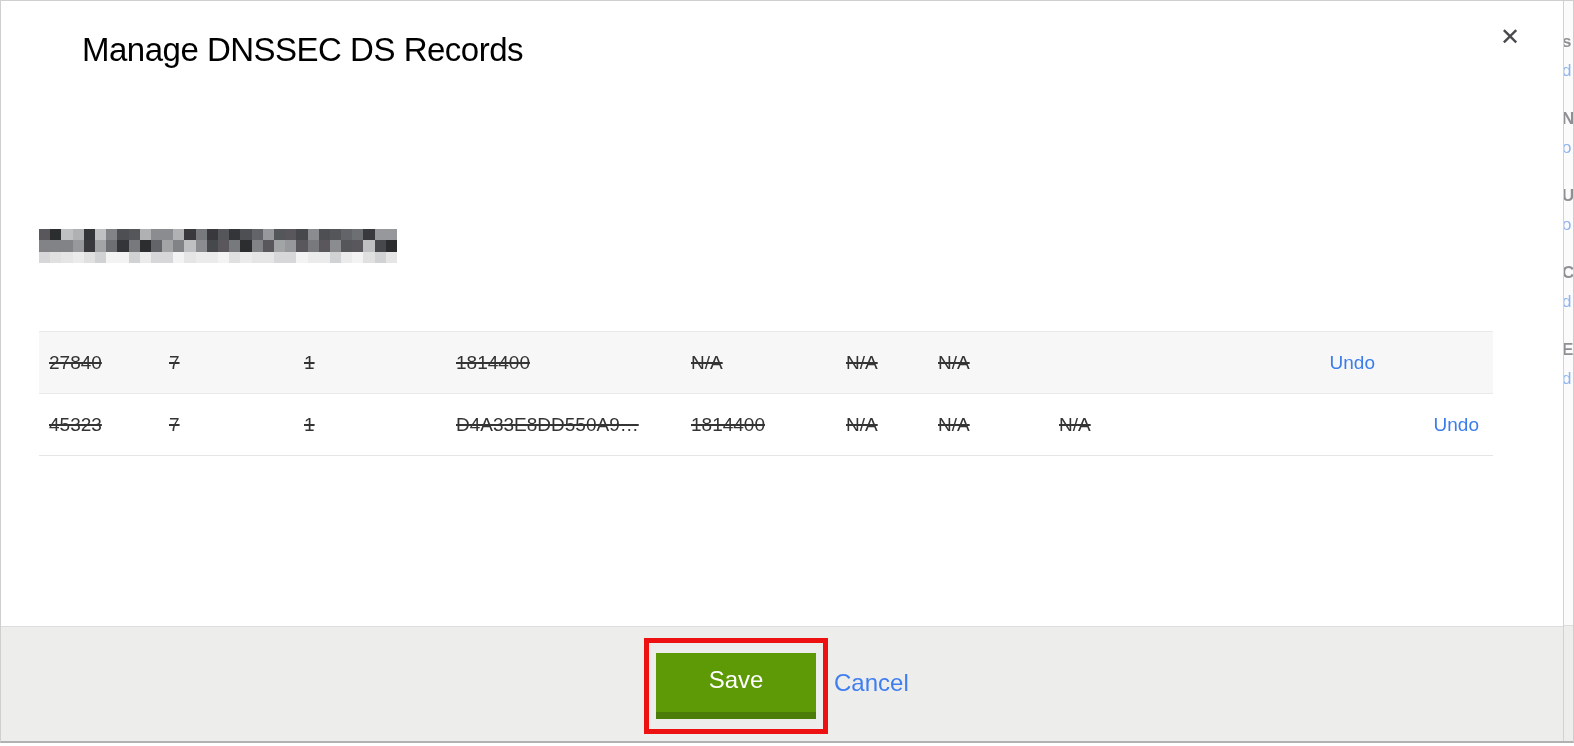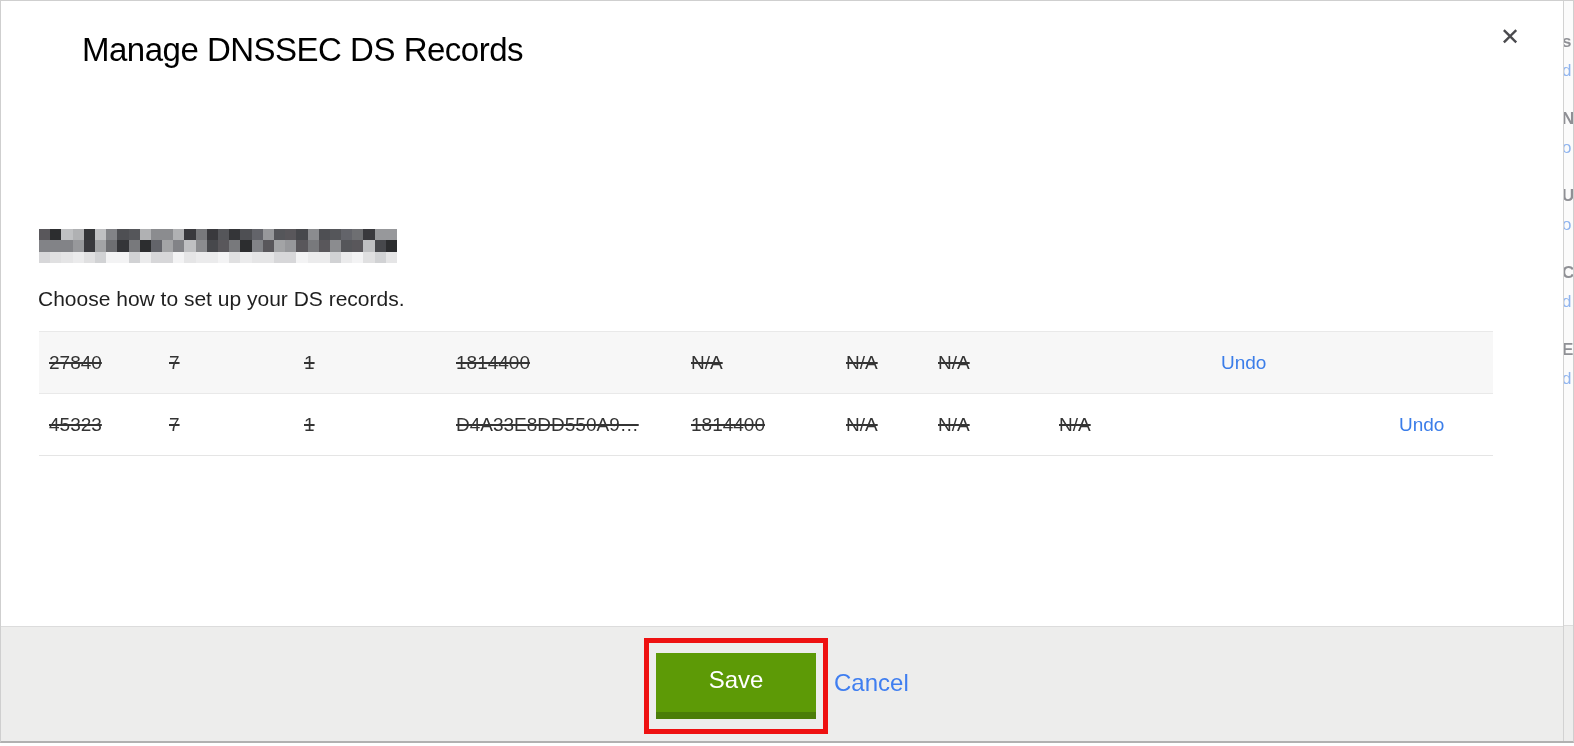--- a/index.html
+++ b/index.html
@@ -26,21 +26,21 @@
   .description{position:absolute;left:37px;top:286px;font-size:21px;color:#1f1f1f;}
 
   .ds-table{position:absolute;left:38px;top:330px;width:1454px;font-size:19px;}
   .trow{display:grid;grid-template-columns:120px 135px 152px 235px 155px 92px 121px 162px 178px 1fr;align-items:center;}
   .trow .cell{padding-left:10px;white-space:nowrap;overflow:hidden;}
   .thead{height:48px;color:#333;}
   .data-row{height:61px;border-top:1px solid #e9e9e9;}
   .data-row.striped{background:#f7f7f7;}
   .data-row:last-of-type{border-bottom:1px solid #e5e5e5;}
   .data-row .cell.struck{text-decoration:line-through;text-decoration-thickness:2px;color:#343434;}
-  .cell.action{padding-right:14px;color:#3b7de9;cursor:pointer;}
+  .cell.action{text-align:right;padding-right:14px;color:#3b7de9;cursor:pointer;}
 
   .add-btn{position:absolute;left:38px;top:513px;width:212px;height:40px;background:#ffffff;
     border:2px solid #6ca41f;color:#6ca41f;font-size:20px;font-family:inherit;
     display:flex;align-items:center;justify-content:center;cursor:pointer;box-sizing:border-box;}
 
   .footer{position:absolute;left:0;top:625px;right:0;height:116px;background:#ededec;border-top:1px solid #dcdcdc;}
   .annotation-box{position:absolute;left:643px;top:11px;border:5px solid #ee1111;padding:10px 7px;}
   .save-btn{display:block;width:160px;height:66px;background:#5d9a06;border:none;border-bottom:7px solid #4b7d08;
     color:#ffffff;font-size:24px;font-family:inherit;cursor:pointer;box-sizing:border-box;padding-bottom:6px;}
   .cancel-link{position:absolute;left:833px;top:42px;font-size:24px;color:#3f7ef0;cursor:pointer;}
@@ -145,21 +145,20 @@
       <i style="background: rgb(230, 230, 231); opacity: 0.8;"></i>
       <i style="background: rgb(230, 230, 231); opacity: 0.8;"></i>
       <i style="background: rgb(198, 199, 201); opacity: 0.8;"></i>
       <i style="background: rgb(230, 230, 231); opacity: 0.8;"></i>
       <i style="background: rgb(240, 240, 241); opacity: 0.8;"></i>
       <i style="background: rgb(216, 216, 217); opacity: 0.8;"></i>
       <i style="background: rgb(198, 199, 201); opacity: 0.8;"></i>
       <i style="background: rgb(223, 223, 224); opacity: 0.8;"></i>
     </div>
 
-  <div class="description">Choose how to set up your DS records.</div>
 
   <div class="ds-table">
 
     <div class="trow data-row striped">
       <div class="cell struck">27840</div>
       <div class="cell struck">7</div>
       <div class="cell struck">1</div>
       <div class="cell struck">1814400</div>
       <div class="cell struck">N/A</div>
       <div class="cell struck">N/A</div>

